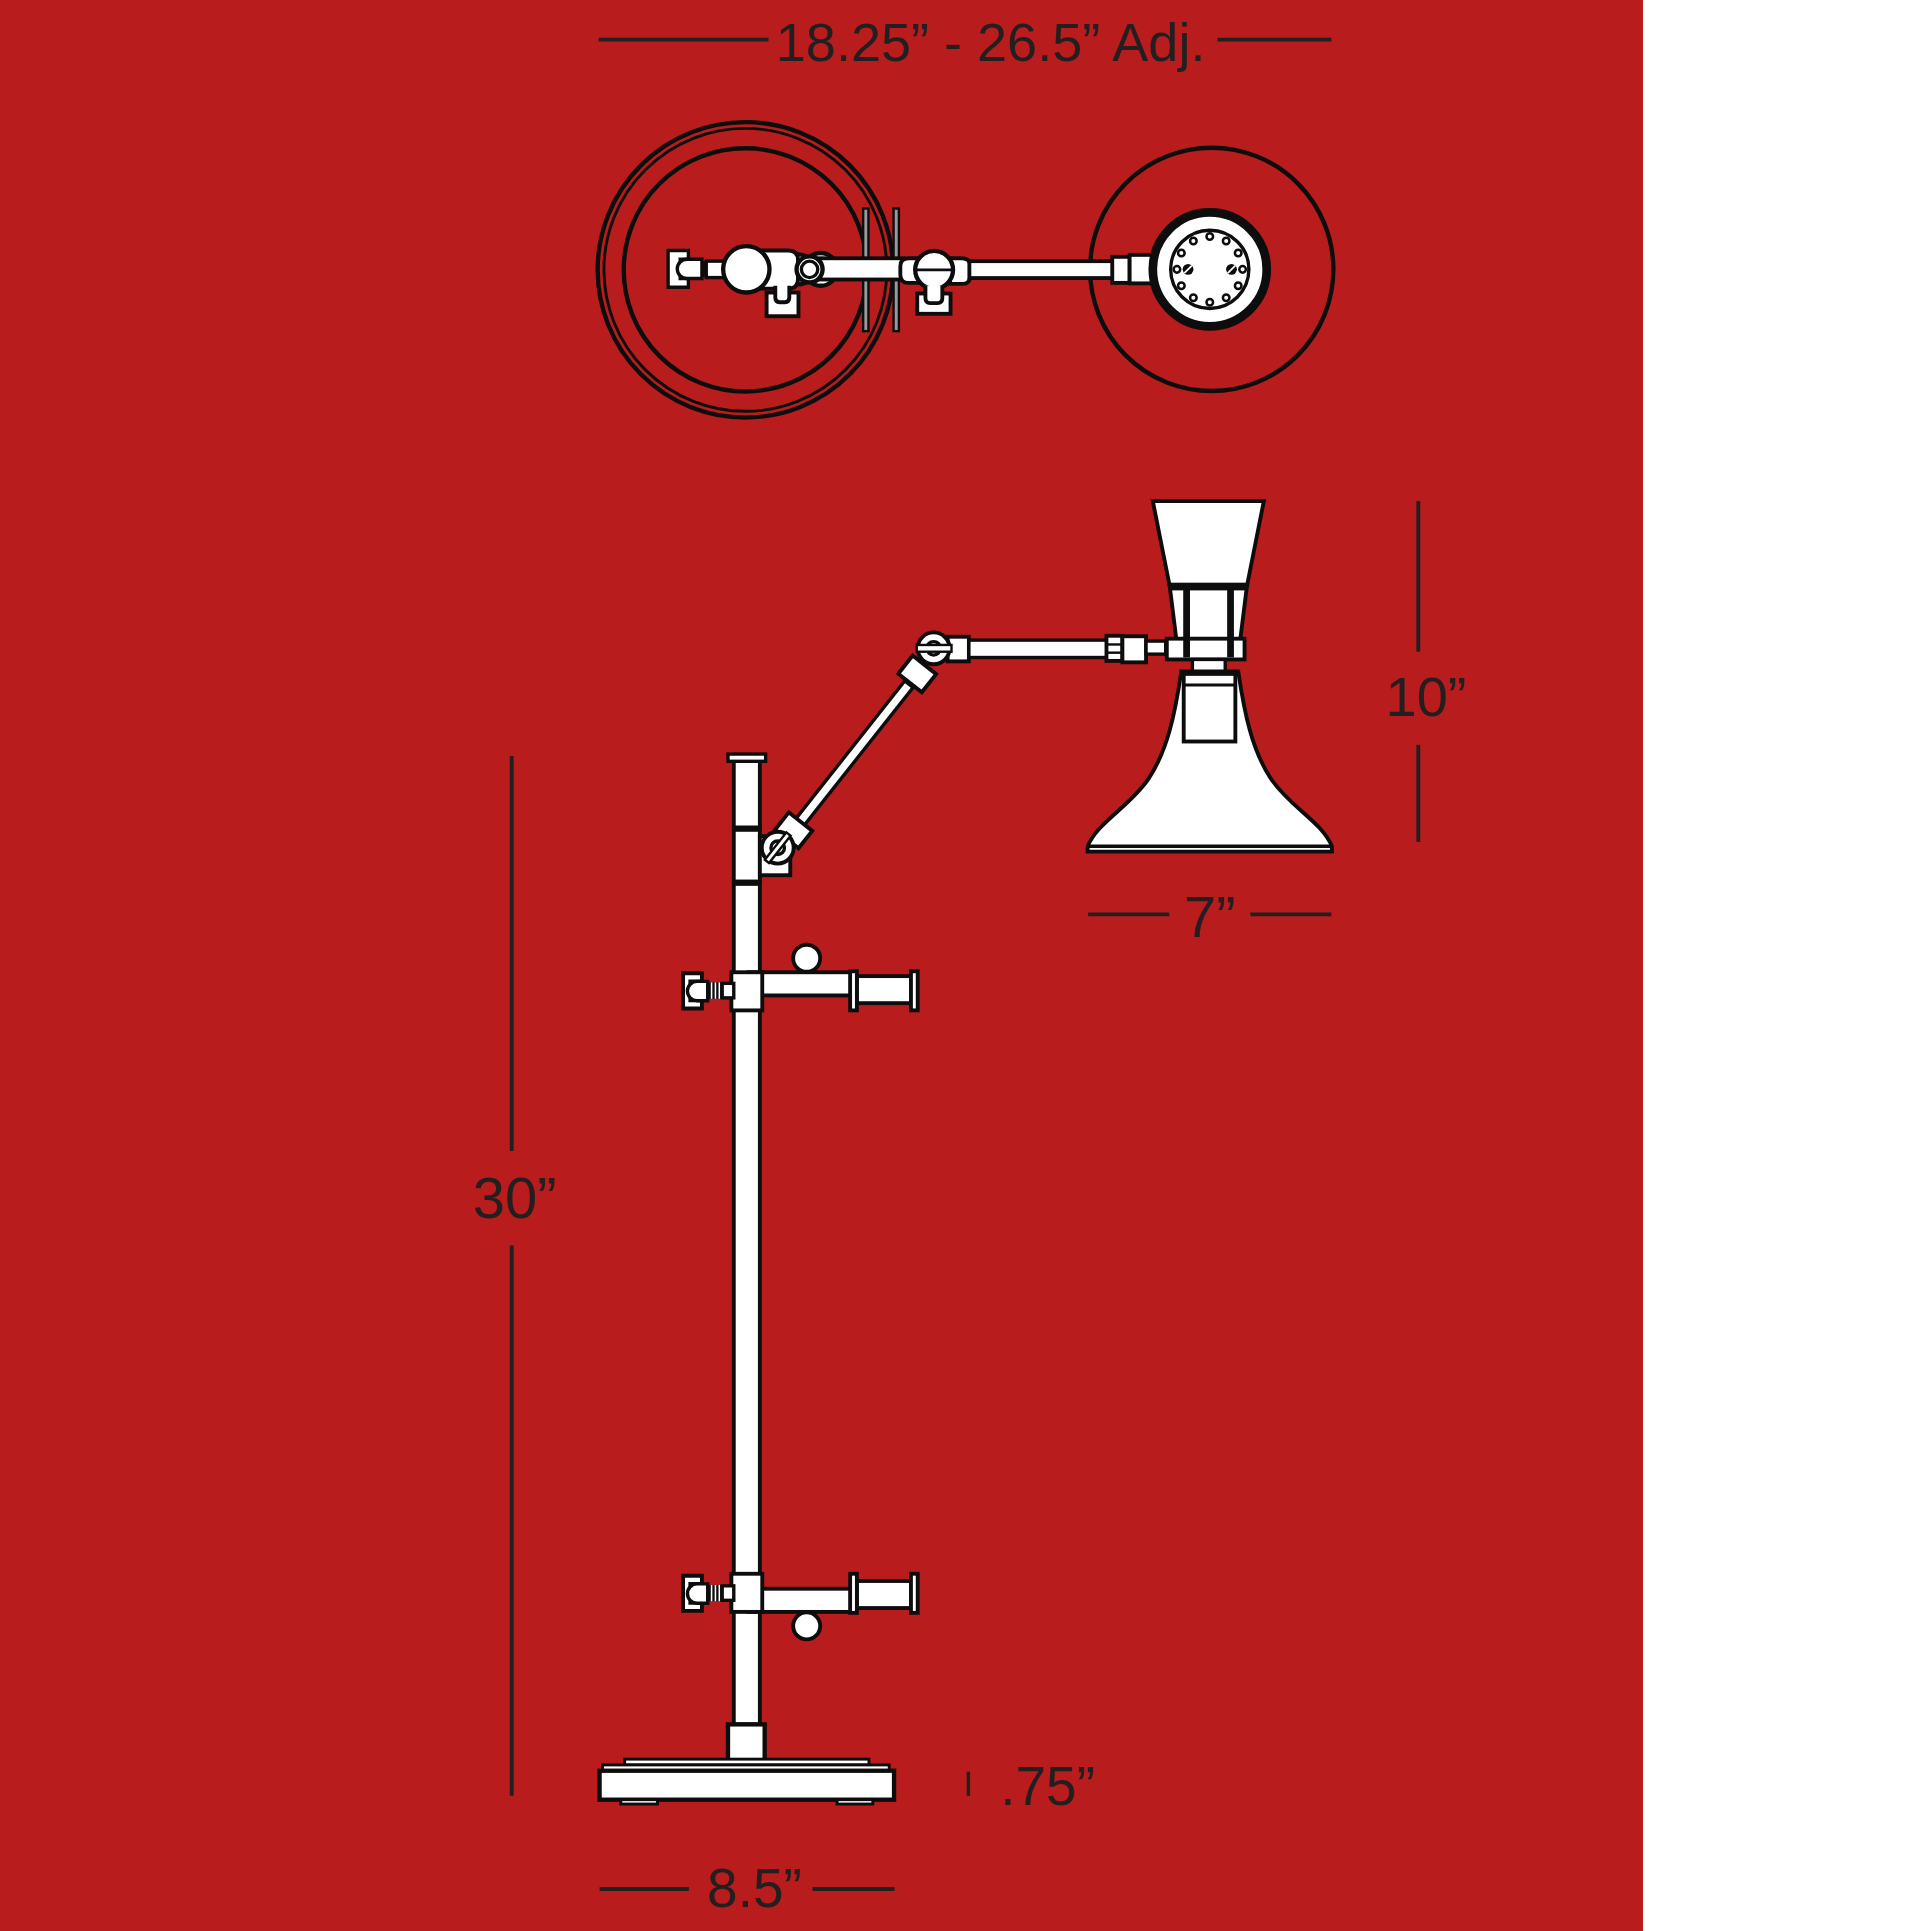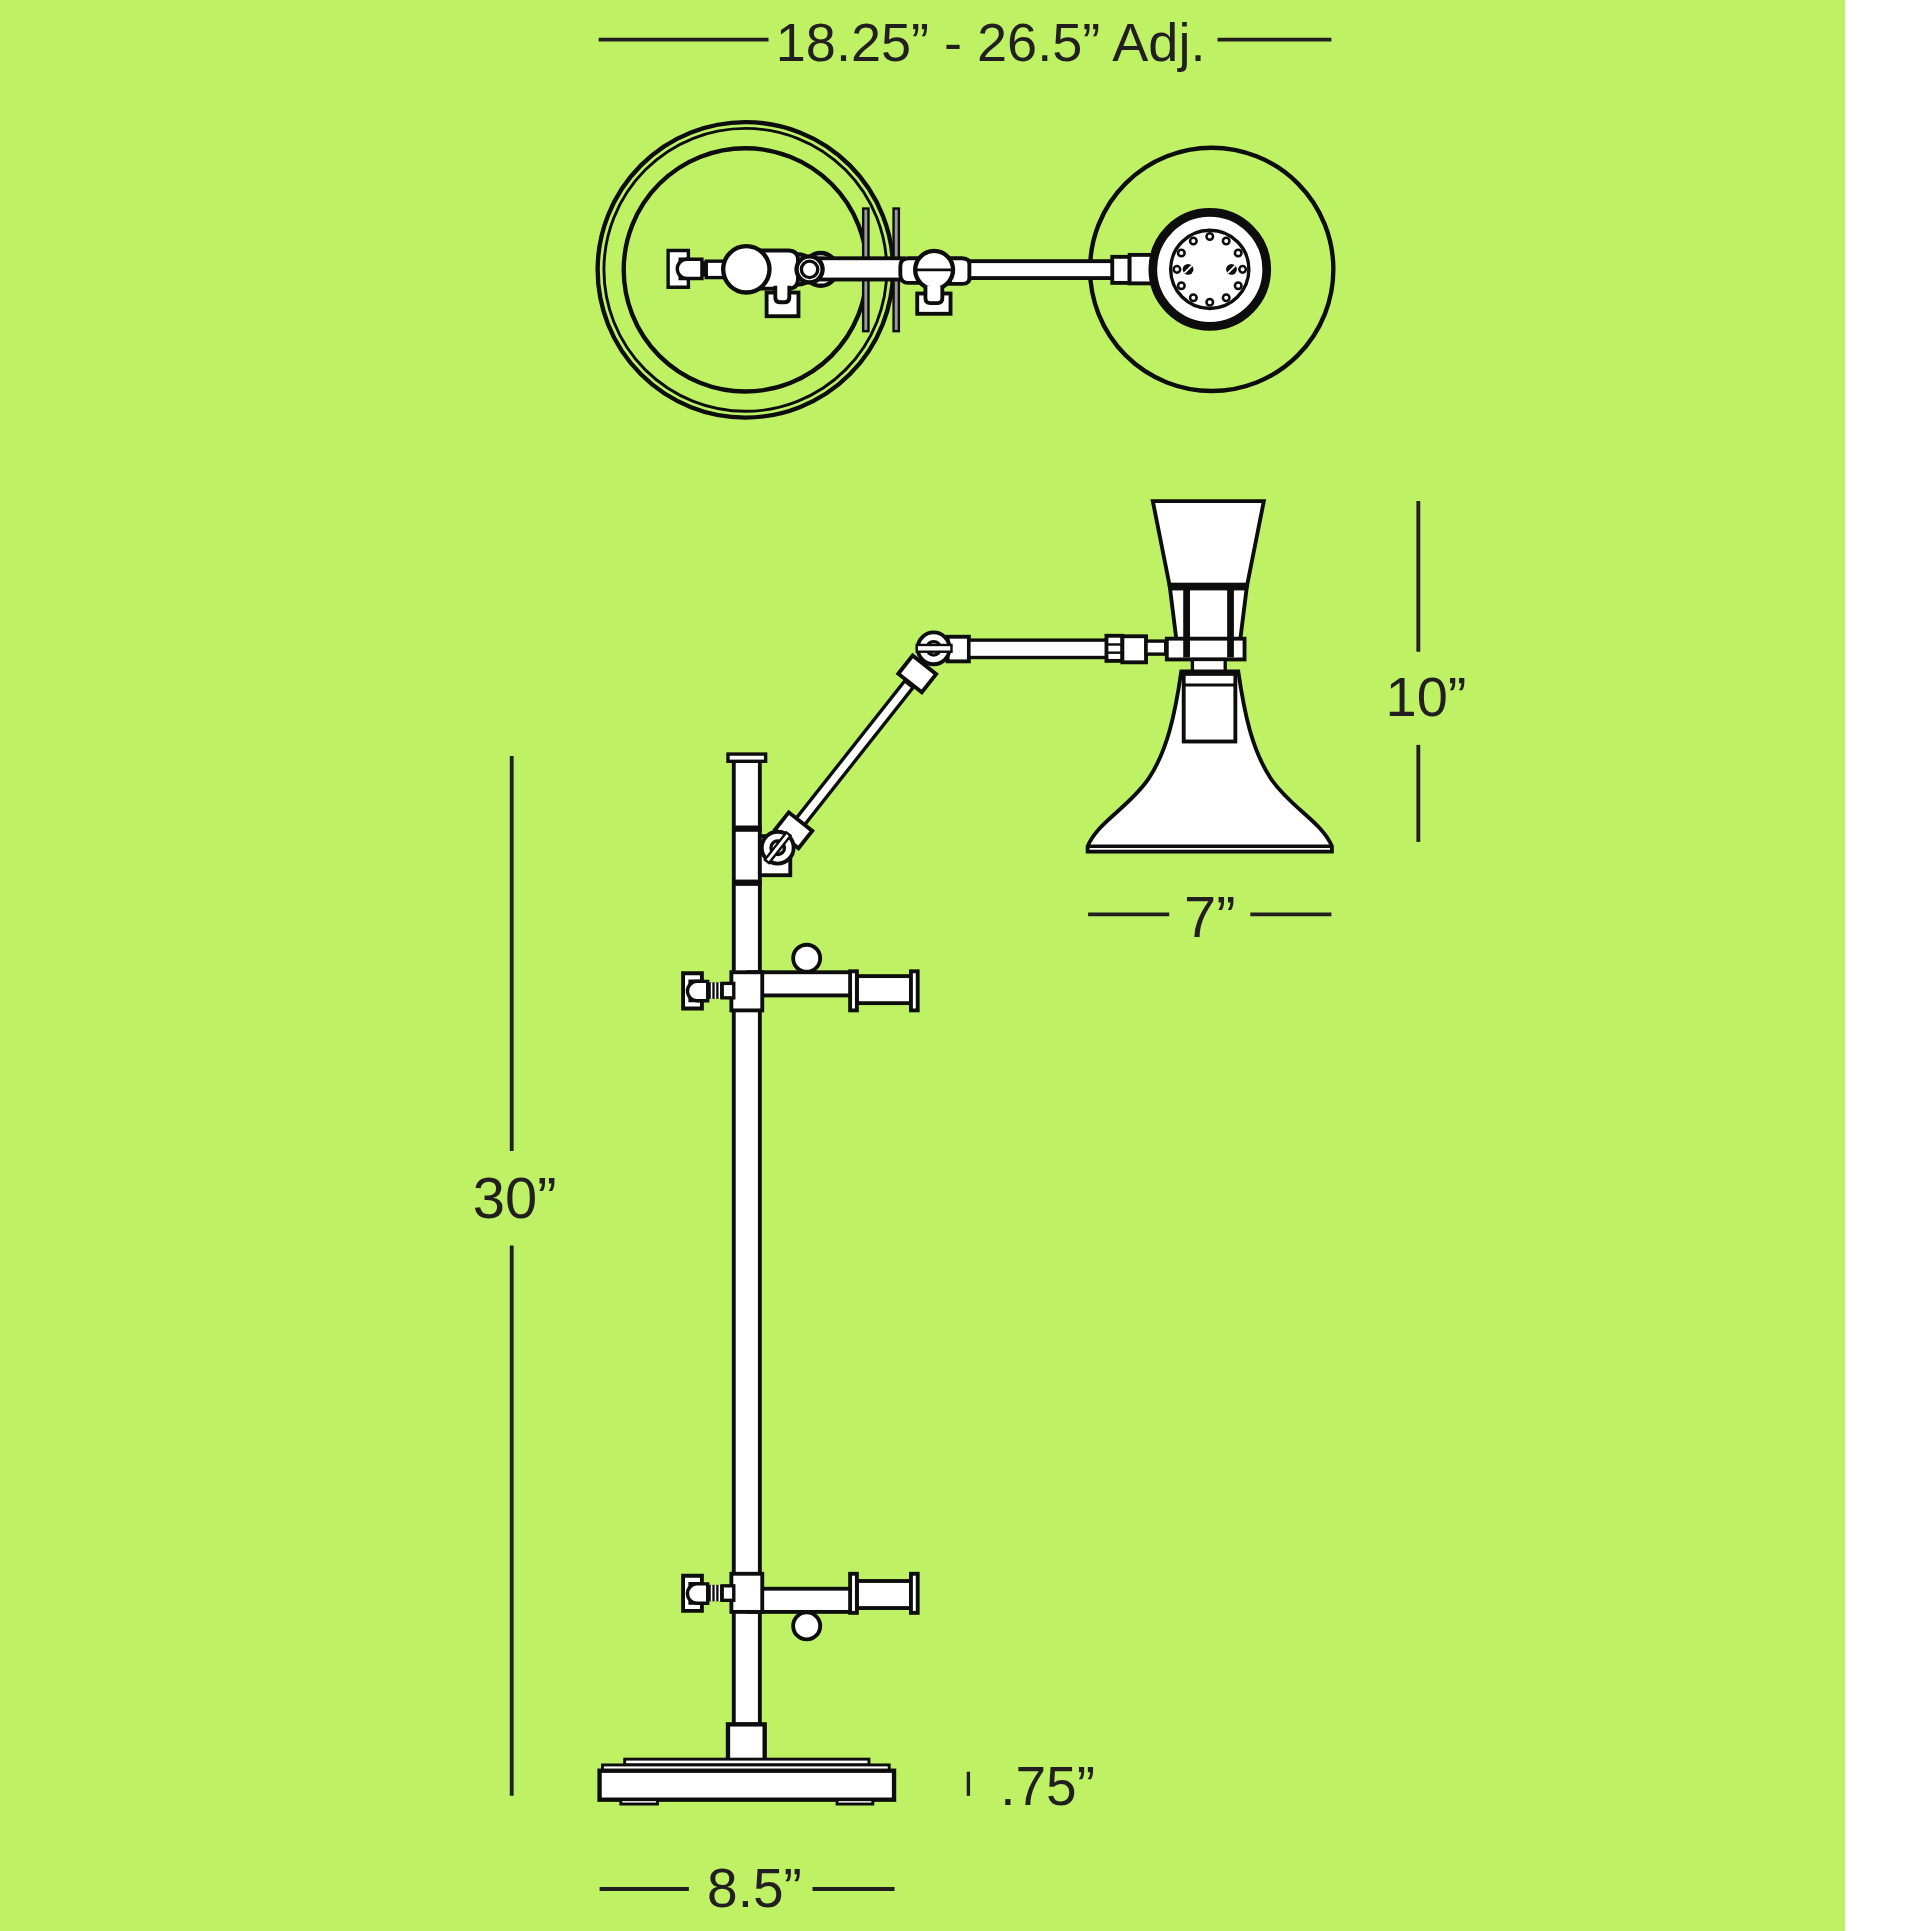--- a/index.html
+++ b/index.html
@@ -1,16 +1,16 @@
 <!DOCTYPE html>
 <html><head>
 <meta charset="utf-8">
 <style>
   html,body{margin:0;padding:0;background:#ffffff;}
-  .page{width:1845px;height:1931px;background:#bef264;position:relative;overflow:hidden;}
+  .page{width:1643px;height:1931px;background:#b91c1c;position:relative;overflow:hidden;}
   svg{display:block;}
   text{font-family:"Liberation Sans","DejaVu Sans",sans-serif;fill:#231f20;}
   .dimtext{font-size:60px;}
   .dimtext-top{font-size:56px;}
 </style>
 </head>
 <body>
 
 <div class="page">
 <svg width="1931" height="1931" viewBox="0 0 2000 2000">

